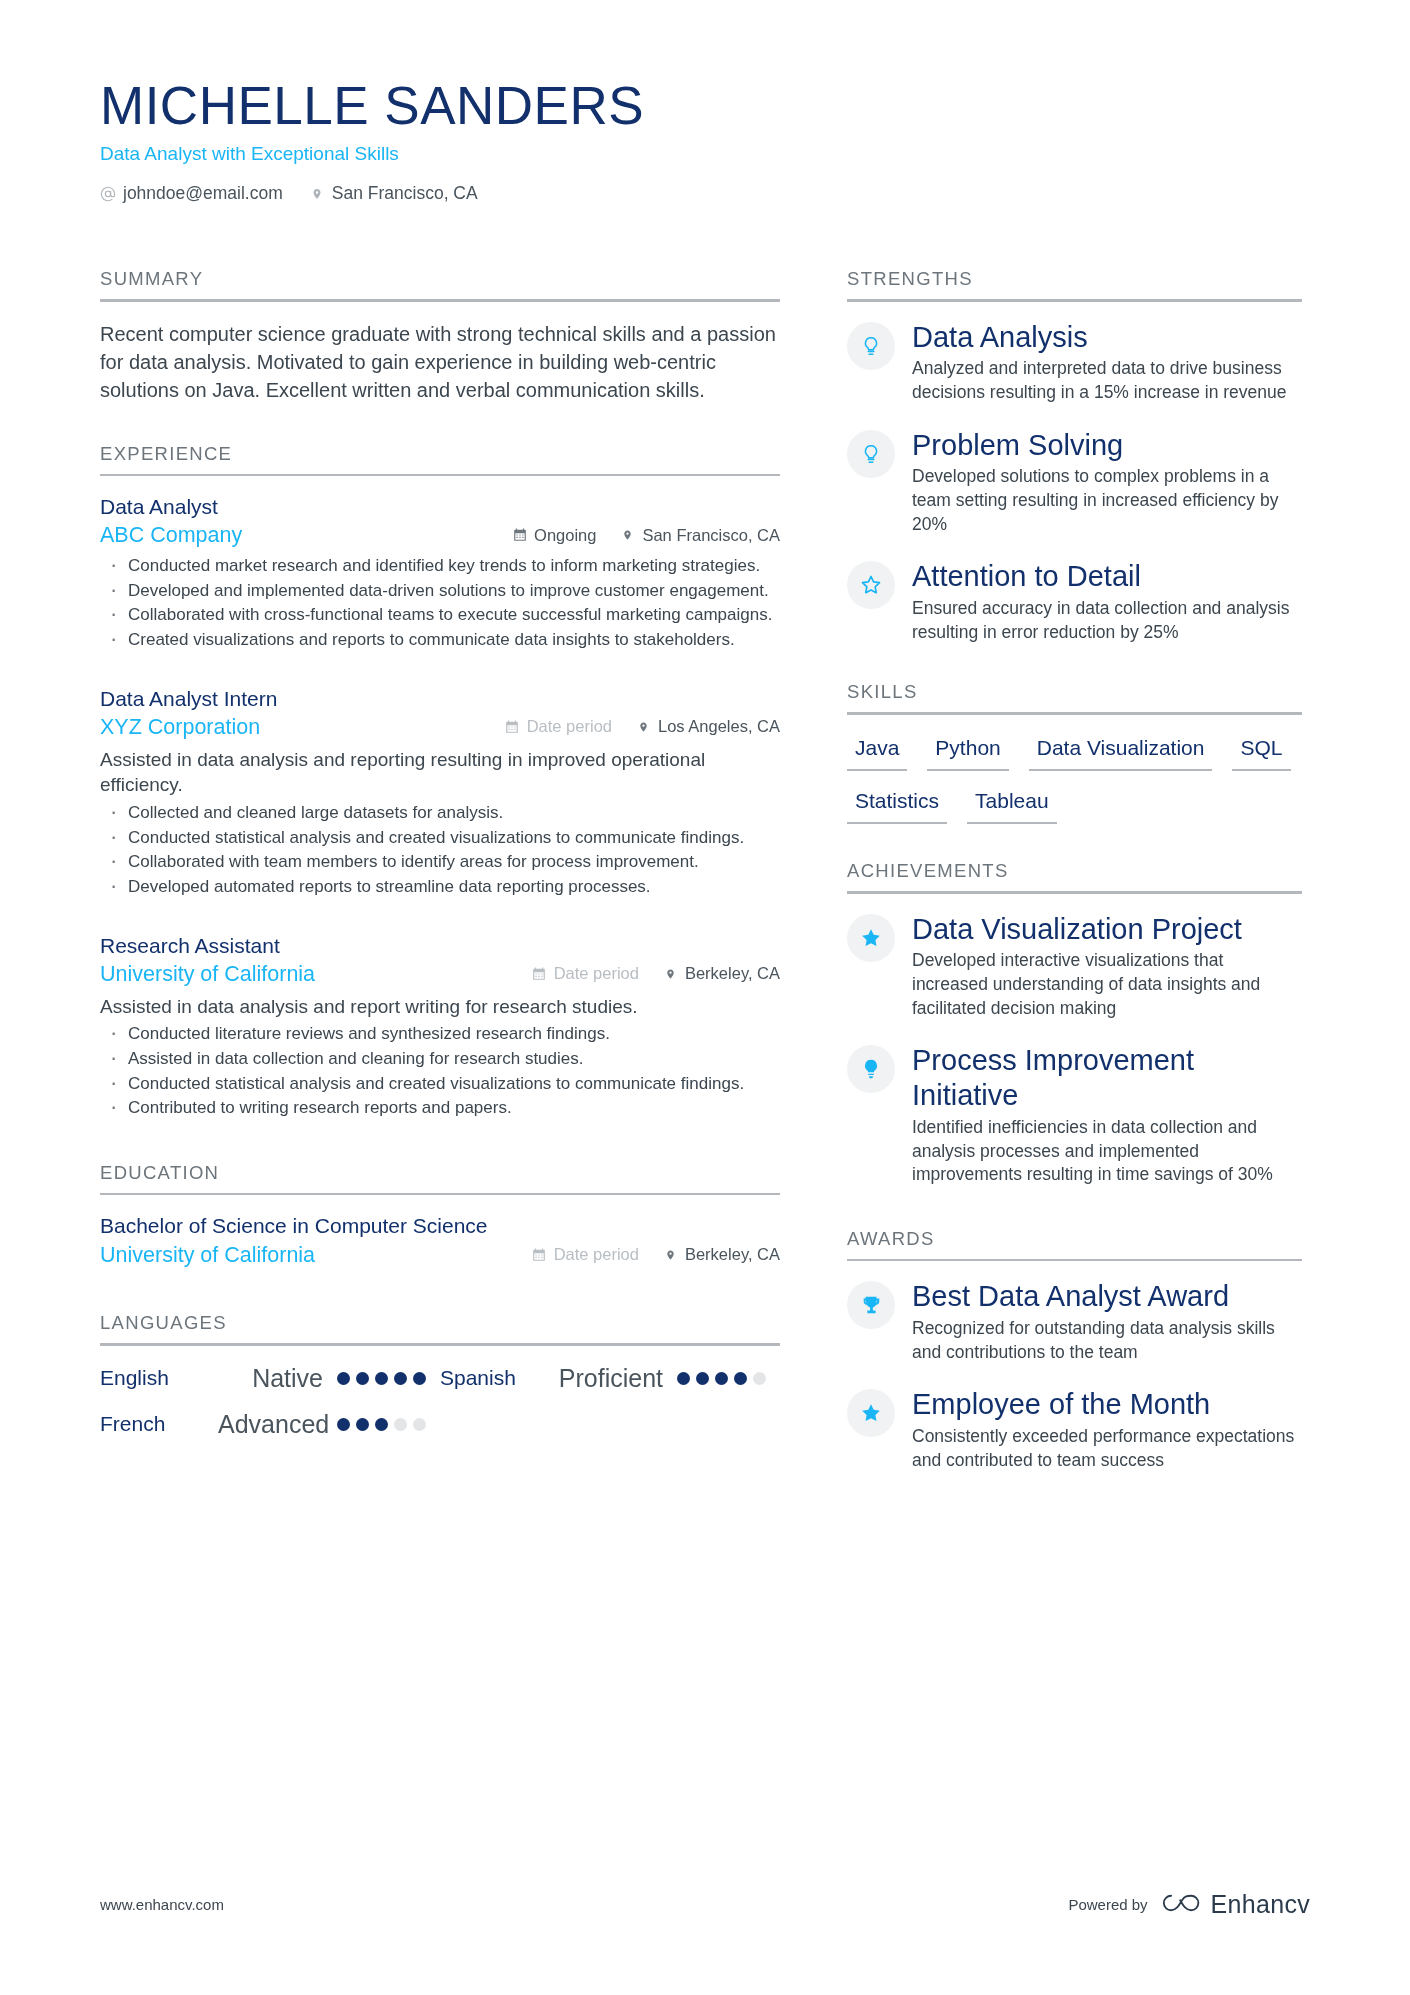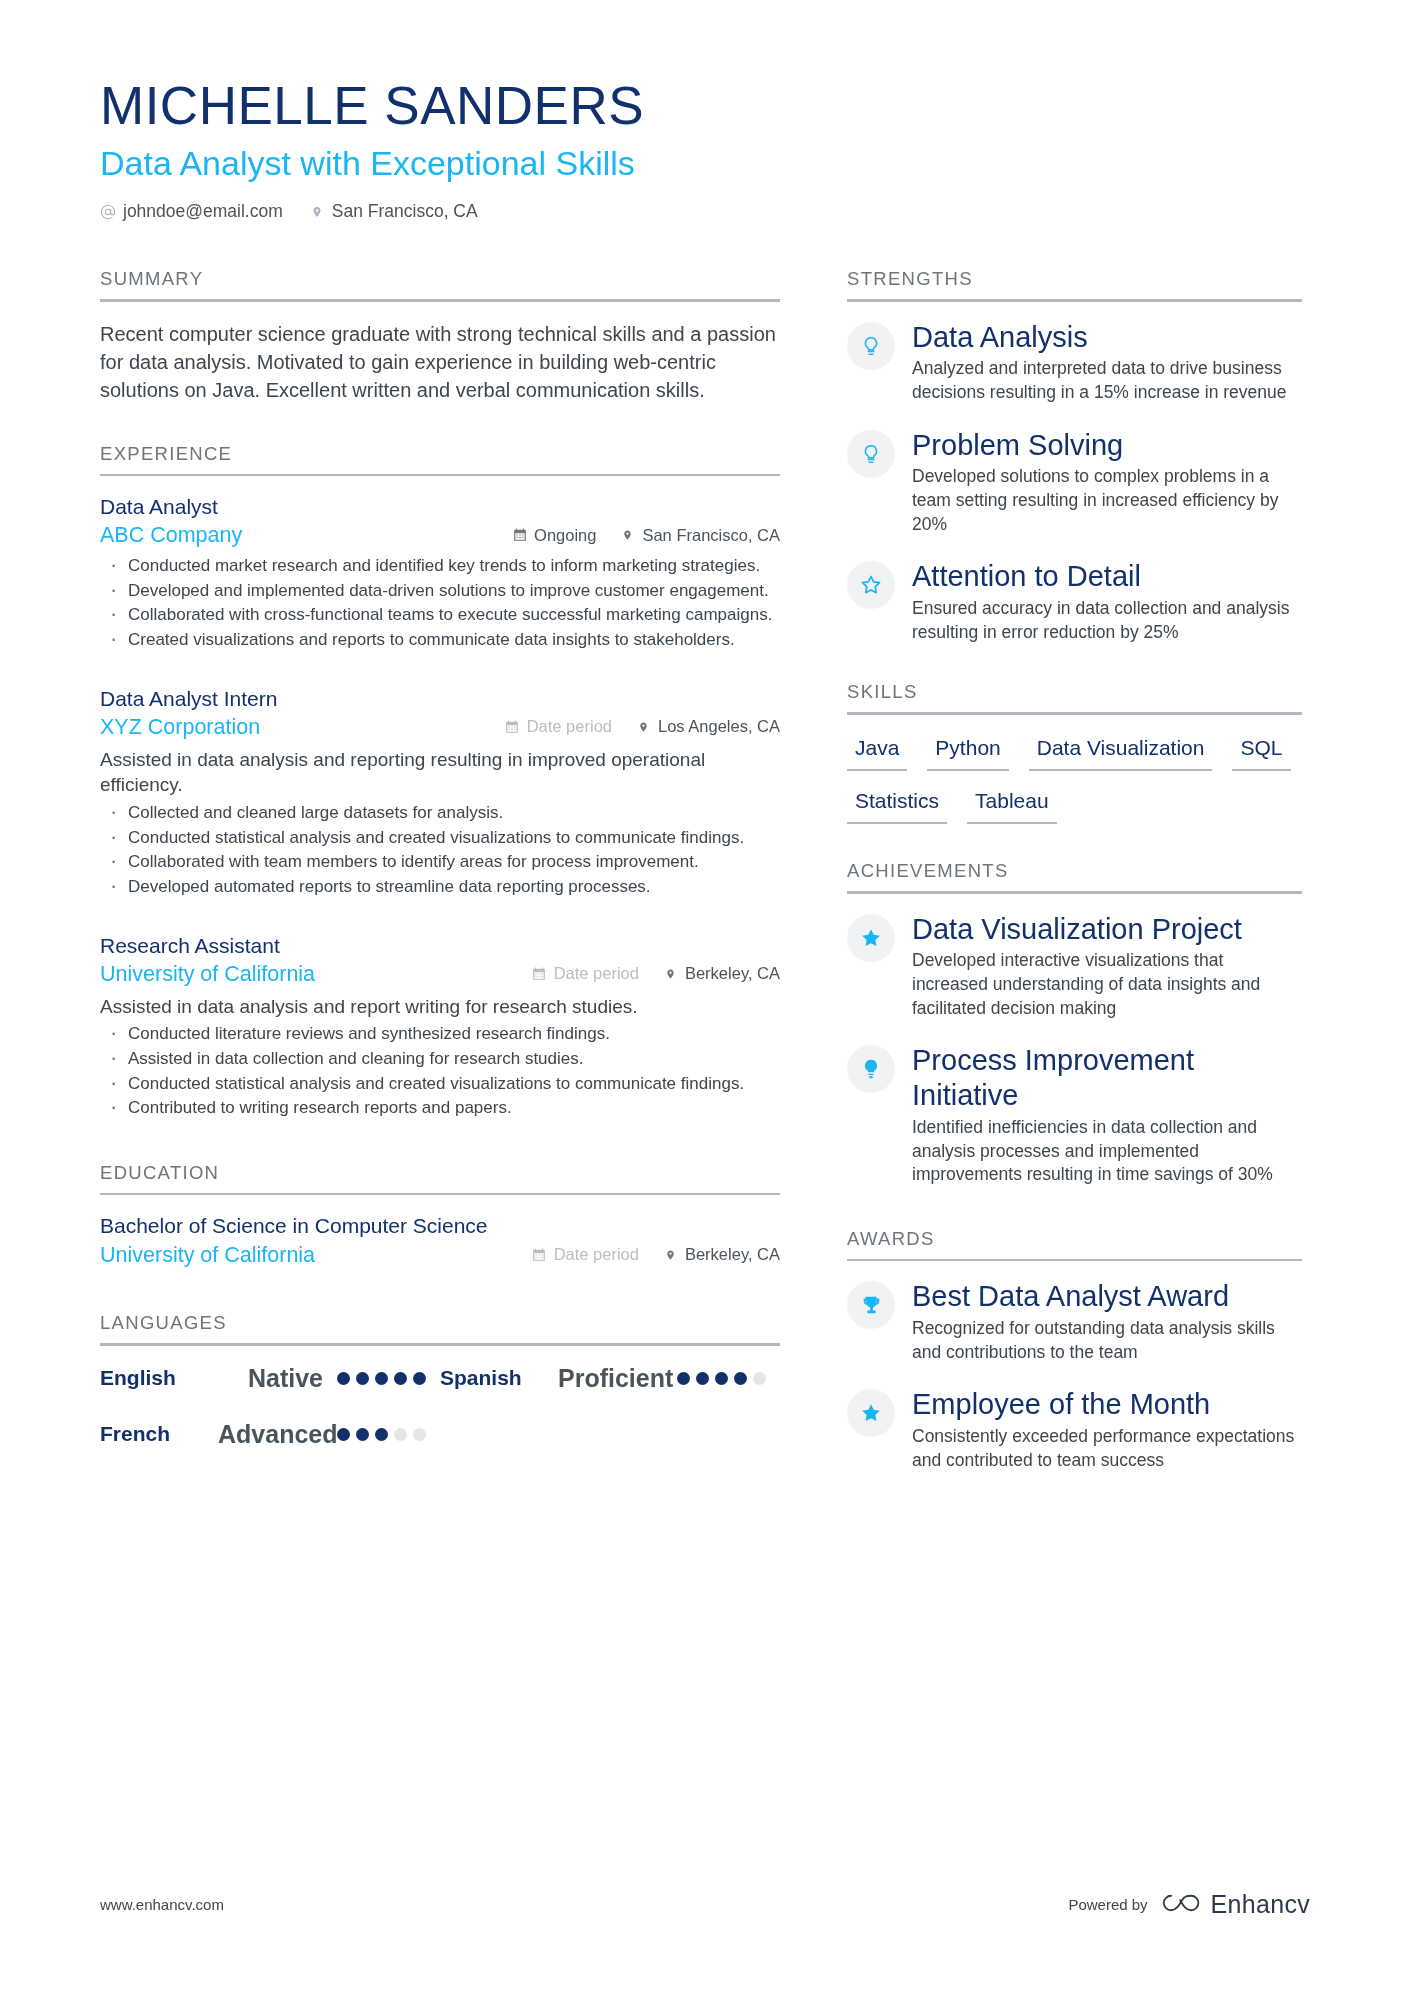--- a/index.html
+++ b/index.html
@@ -20,21 +20,21 @@
   .header { position: absolute; left: 100px; top: 78px; width: 1220px; }
   .full-name {
     font-size: 53px;
     line-height: 1.05;
     letter-spacing: 0.5px;
     color: #12306b;
     font-weight: 400;
     margin: 0;
   }
   .job-title {
-    font-size: 34px;
+    font-size: 19px;
     color: #19b5f5;
     margin: 9px 0 0 0;
     font-weight: 400;
     line-height: 1.2;
   }
   .contact-row {
     margin-top: 18px;
     display: flex;
     align-items: center;
     gap: 26px;
@@ -132,22 +132,21 @@
     color: #6d757c;
   }
 
   .block-gap { height: 30px; }
   .sect-gap  { height: 38px; }
 
   
   .lang-grid {
     display: flex;
     flex-wrap: wrap;
-    row-gap: 27px;
-    font-weight: bold;
+    row-gap: 17px;
   }
   .lang-item {
     display: flex;
     align-items: center;
     width: 50%;
   }
   .lang-name {
     font-size: 21px;
     color: #12306b;
     width: 118px;

